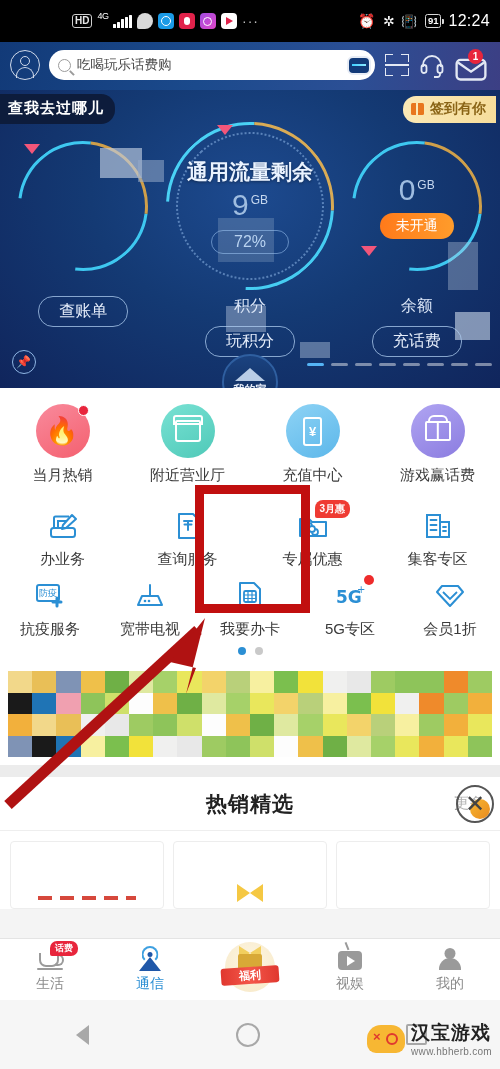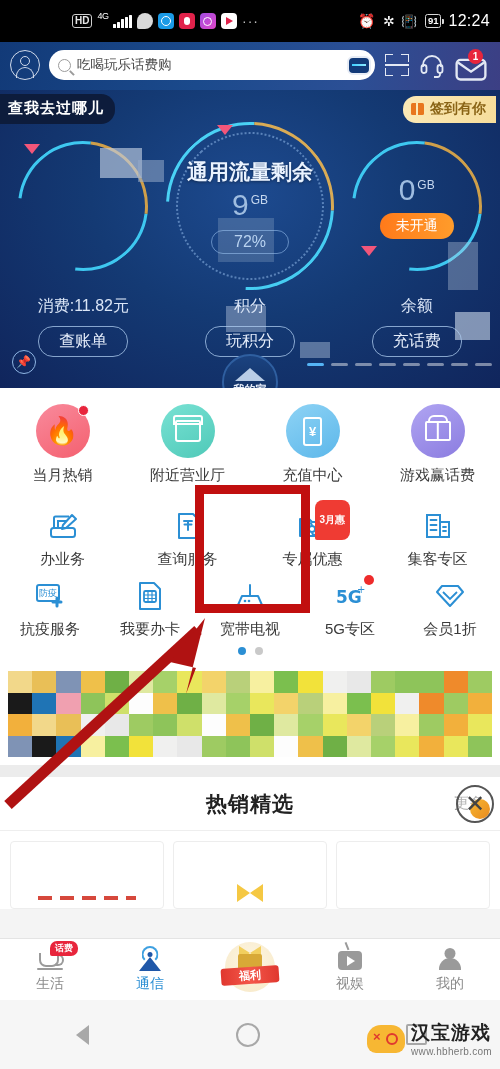--- a/index.html
+++ b/index.html
@@ -184,21 +184,21 @@
 
   
   .grid-sec{ background:#fff; padding:6px 0 8px 0; }
   .grid-row{ display:flex; }
   .g-item{ flex:1; display:flex; flex-direction:column; align-items:center; gap:7px;
     padding:8px 0 2px 0; position:relative;}
   .g-ic{ width:34px;height:34px; position:relative; color:#2b8fd4; }
   .g-label{ font-size:15px; color:#3b3b3b; white-space:nowrap; }
   .g-badge{
     position:absolute; top:-1px; left:50%; margin-left:2px; background:#ef3b33; color:#fff;
-    font-size:10px; padding:13px 5px; border-radius:8px 8px 8px 2px; font-weight:bold; z-index:3;
+    font-size:10px; padding:2px 5px; border-radius:8px 8px 8px 2px; font-weight:bold; z-index:3;
   }
   .g-reddot{ position:absolute; top:4px; left:50%; margin-left:14px; width:10px;height:10px;
     border-radius:50%; background:#ee2b2b; z-index:3;}
   .svgic{ width:34px; height:34px; display:block; }
   .page-dots{ display:flex; justify-content:center; gap:9px; padding:6px 0 2px 0;}
   .page-dots i{ width:8px;height:8px;border-radius:50%;background:#c9c9c9;display:block;}
   .page-dots i.on{ background:#2b8fd4; }
 
   
   .highlight-box{
@@ -407,21 +407,20 @@
     <div class="blur-a" style="left:100px;top:58px;width:42px;height:30px;"></div>
     <div class="blur-b" style="left:138px;top:70px;width:26px;height:22px;"></div>
     <div class="blur-a" style="left:218px;top:128px;width:56px;height:44px;opacity:.35;"></div>
     <div class="blur-b" style="left:226px;top:216px;width:40px;height:26px;"></div>
     <div class="blur-a" style="left:448px;top:152px;width:30px;height:48px;opacity:.55;"></div>
     <div class="blur-a" style="left:455px;top:222px;width:35px;height:28px;"></div>
     <div class="blur-b" style="left:300px;top:252px;width:30px;height:16px;"></div>
 
     <div class="stats">
       <div class="stat">
-        <span class="sv">消费:11.82元</span>
         <span class="sb">查账单</span>
       </div>
       <div class="stat">
         <span class="sv">积分</span>
         <span class="sb">玩积分</span>
       </div>
       <div class="stat">
         <span class="sv">余额</span>
         <span class="sb">充话费</span>
       </div>
@@ -523,37 +522,37 @@
             <rect x="4" y="6" width="22" height="16" rx="2" fill="none" stroke="#2b8fd4" stroke-width="2"></rect>
             <text x="15" y="17" font-size="9" fill="#2b8fd4" text-anchor="middle" font-family="DejaVu Sans">防疫</text>
             <path d="M24 19v8M20 23h8" stroke="#2b8fd4" stroke-width="3" stroke-linecap="round"></path>
           </svg>
         </div>
         <span class="g-label">抗疫服务</span>
       </div>
       <div class="g-item">
         <div class="g-ic">
           <svg viewBox="0 0 34 34" class="svgic">
-            <path d="M7 4h14l6 6v20H7z" fill="none" stroke="#2b8fd4" stroke-width="2" stroke-linejoin="round"></path>
-            <rect x="11" y="12" width="12" height="11" rx="1.5" fill="none" stroke="#2b8fd4" stroke-width="1.8"></rect>
-            <path d="M11 16h12M11 19.5h12M15 12v11M19 12v11" stroke="#2b8fd4" stroke-width="1.2"></path>
-          </svg>
-        </div>
-        <span class="g-label">我要办卡</span>
-      </div>
-      <div class="g-item">
-        <div class="g-ic">
-          <svg viewBox="0 0 34 34" class="svgic">
             <path d="M5 26h24l-4-9H9z" fill="none" stroke="#2b8fd4" stroke-width="2" stroke-linejoin="round"></path>
             <path d="M17 17V6" stroke="#2b8fd4" stroke-width="2" stroke-linecap="round"></path>
             <circle cx="12" cy="22" r="1.3" fill="#2b8fd4"></circle>
             <circle cx="16" cy="22" r="1.3" fill="#2b8fd4"></circle>
           </svg>
         </div>
         <span class="g-label">宽带电视</span>
+      </div>
+      <div class="g-item">
+        <div class="g-ic">
+          <svg viewBox="0 0 34 34" class="svgic">
+            <path d="M7 4h14l6 6v20H7z" fill="none" stroke="#2b8fd4" stroke-width="2" stroke-linejoin="round"></path>
+            <rect x="11" y="12" width="12" height="11" rx="1.5" fill="none" stroke="#2b8fd4" stroke-width="1.8"></rect>
+            <path d="M11 16h12M11 19.5h12M15 12v11M19 12v11" stroke="#2b8fd4" stroke-width="1.2"></path>
+          </svg>
+        </div>
+        <span class="g-label">我要办卡</span>
       </div>
       <div class="g-item">
         <span class="g-reddot"></span>
         <div class="g-ic">
           <svg viewBox="0 0 34 34" class="svgic">
             <text x="3" y="24" font-size="17" fill="#2b8fd4" font-family="DejaVu Sans" font-weight="bold">5G</text>
             <text x="24" y="14" font-size="10" fill="#2b8fd4" font-family="DejaVu Sans">+</text>
           </svg>
         </div>
         <span class="g-label">5G专区</span>

